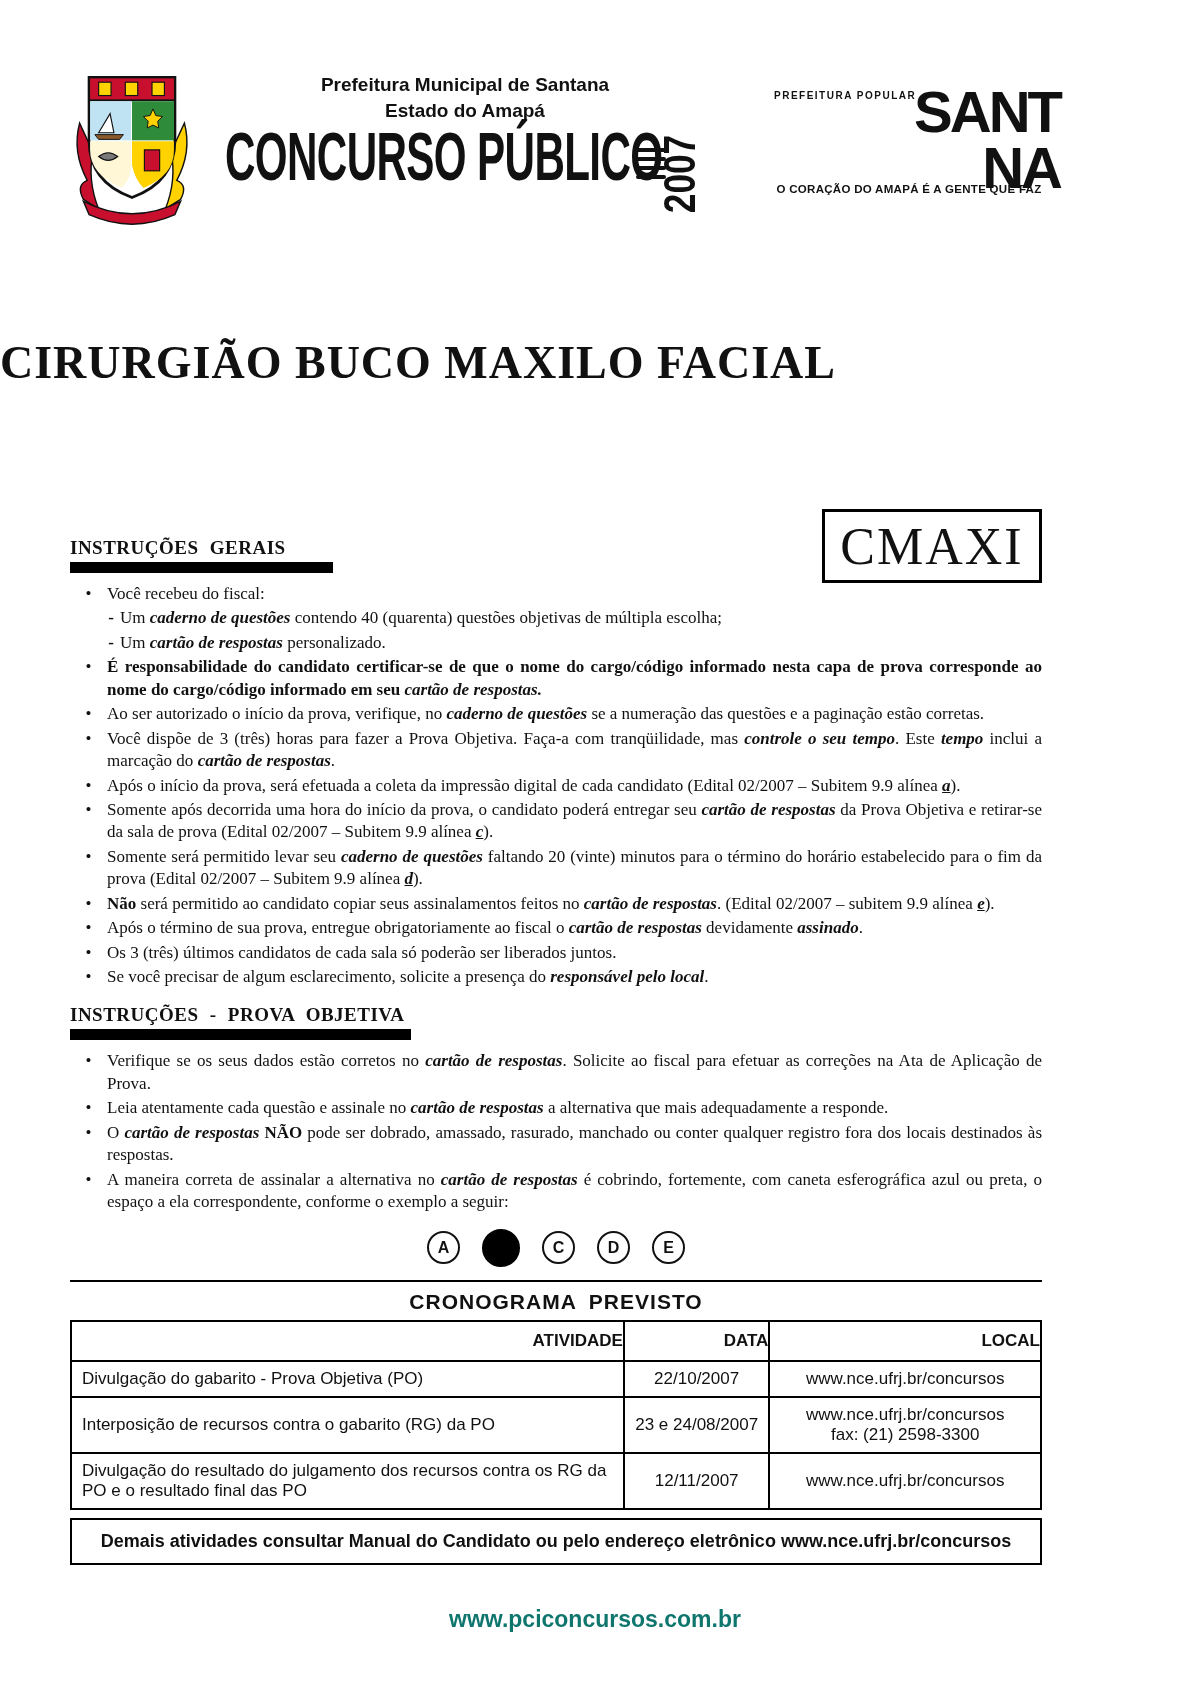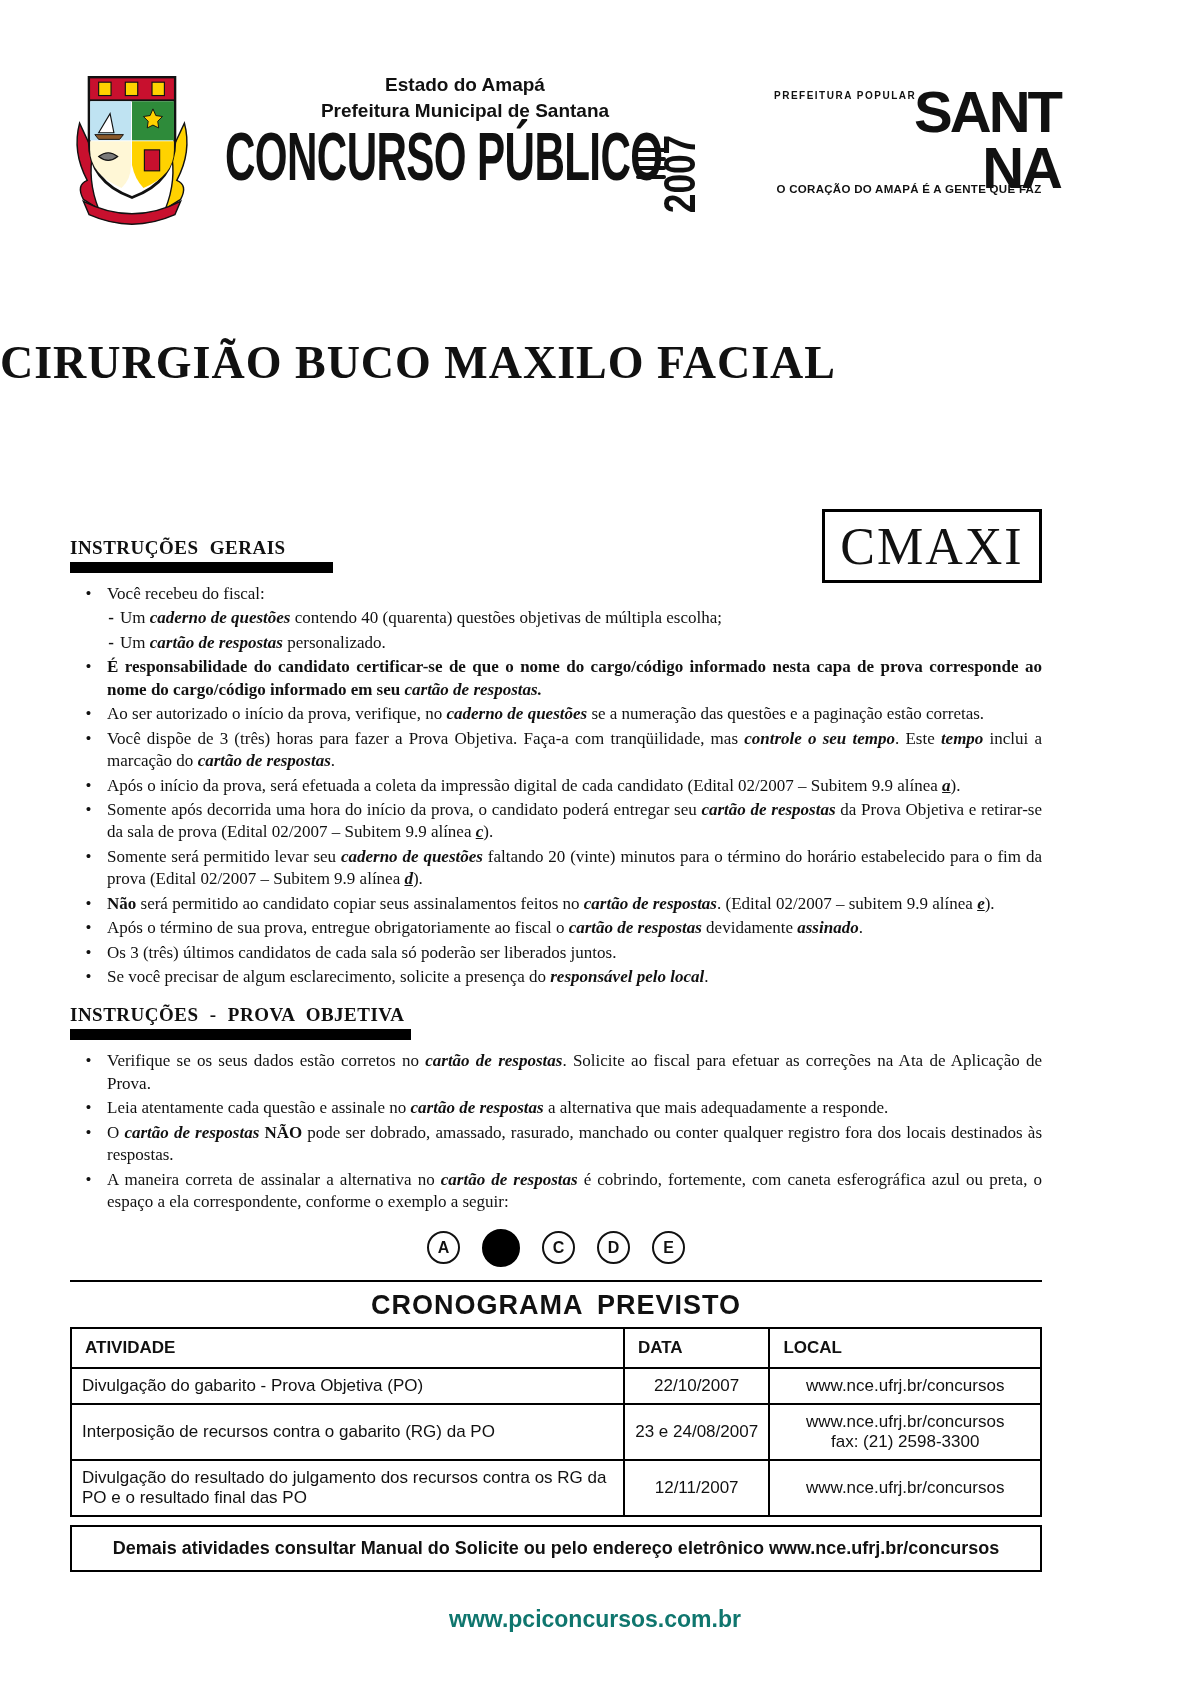--- a/index.html
+++ b/index.html
@@ -61,24 +61,24 @@
   .answer-row { margin-top:16px; display:flex; align-items:center; justify-content:center; gap:22px; height:36px; }
   .opt { width:29px; height:29px; border:2.5px solid #111; border-radius:50%;
     display:inline-flex; align-items:center; justify-content:center;
     font-family:"Liberation Sans", sans-serif; font-size:16px; font-weight:bold; }
   .opt.filled { width:34px; height:34px; background:#000; border-color:#000; }
 
   .divider { margin-top:14px; border:none; border-top:2.5px solid #000; }
 
   
   .cron-title { margin-top:4px; text-align:center; font-family:"Liberation Sans", sans-serif;
-    font-weight:bold; font-size:27px; letter-spacing:1px; word-spacing:6px; }
+    font-weight:bold; font-size:21px; letter-spacing:1px; word-spacing:6px; }
   .cron-table { margin-top:6px; width:100%; border-collapse:collapse; border:2.5px solid #000;
     font-family:"Liberation Sans", sans-serif; font-size:17px; }
-  .cron-table th { border:2px solid #000; padding:9px 13px; text-align:left; font-size:17px; }
+  .cron-table th { border:2px solid #000; padding:9px 0; text-align:right; font-size:17px; }
   .cron-table td { border:2px solid #000; padding:7px 10px; vertical-align:middle; }
   .cron-table .c-ativ  { width:57%; text-align:left; }
   .cron-table .c-data  { width:15%; text-align:center; }
   .cron-table .c-local { width:28%; text-align:center; }
   .cron-footer { margin-top:8px; border:2.5px solid #000; padding:11px 8px; text-align:center;
     font-family:"Liberation Sans", sans-serif; font-weight:bold; font-size:18px; }
 
   
   .page-footer { position:absolute; top:1606px; left:0; width:100%; text-align:center; }
   .page-footer a { color:#0f766e; font-family:"Liberation Sans", sans-serif; font-size:23px;
@@ -107,22 +107,22 @@
         <path d="M87 45 l3 7 7 1 -5 5 1 7 -6 -3 -6 3 1 -7 -5 -5 7 -1 z" fill="#ffd200" stroke="#111" stroke-width="1"></path>
         <path d="M21 79 h43 v25 q0 15 -10 24 q-33 -14 -33 -40 z" fill="#fff7d6"></path>
         <path d="M30 95 q10 -8 20 0 q-10 8 -20 0 z" fill="#7a7a7a" stroke="#111" stroke-width="1.2"></path>
         <path d="M65 79 h44 v10 q0 26 -32 39 q-9 -9 -12 -24 z" fill="#ffd200"></path>
         <rect x="78" y="88" width="16" height="22" fill="#c8102e" stroke="#111" stroke-width="1.2"></rect>
         <path d="M14 142 q51 26 102 0 l-6 14 q-45 20 -90 0 z" fill="#c8102e" stroke="#111" stroke-width="1.5"></path>
       </svg>
     </div>
 
     <div class="state-block">
+      <div>Prefeitura Municipal de Santana</div>
       <div>Estado do Amapá</div>
-      <div>Prefeitura Municipal de Santana</div>
     </div>
 
     <div class="event">CONCURSO PÚBLICO</div>
 
     <span class="waves">
         <i></i>
         <i></i>
         <i></i>
         <i></i>
       </span>
@@ -269,20 +269,20 @@
           <tr>
             <td class="c-ativ">Divulgação do resultado do julgamento dos recursos contra os RG da PO e o resultado final das PO</td>
             <td class="c-data">12/11/2007</td>
             <td class="c-local">
               <div>www.nce.ufrj.br/concursos</div>
             </td>
           </tr>
         </tbody>
       </table>
 
-    <div class="cron-footer">Demais atividades consultar Manual do Solicite ou pelo endereço eletrônico www.nce.ufrj.br/concursos</div>
+    <div class="cron-footer">Demais atividades consultar Manual do Candidato ou pelo endereço eletrônico www.nce.ufrj.br/concursos</div>
   </div>
 
   <div class="page-footer">
     <a href="#">www.pciconcursos.com.br</a>
   </div>
 
 </div>
 
 </body></html>

